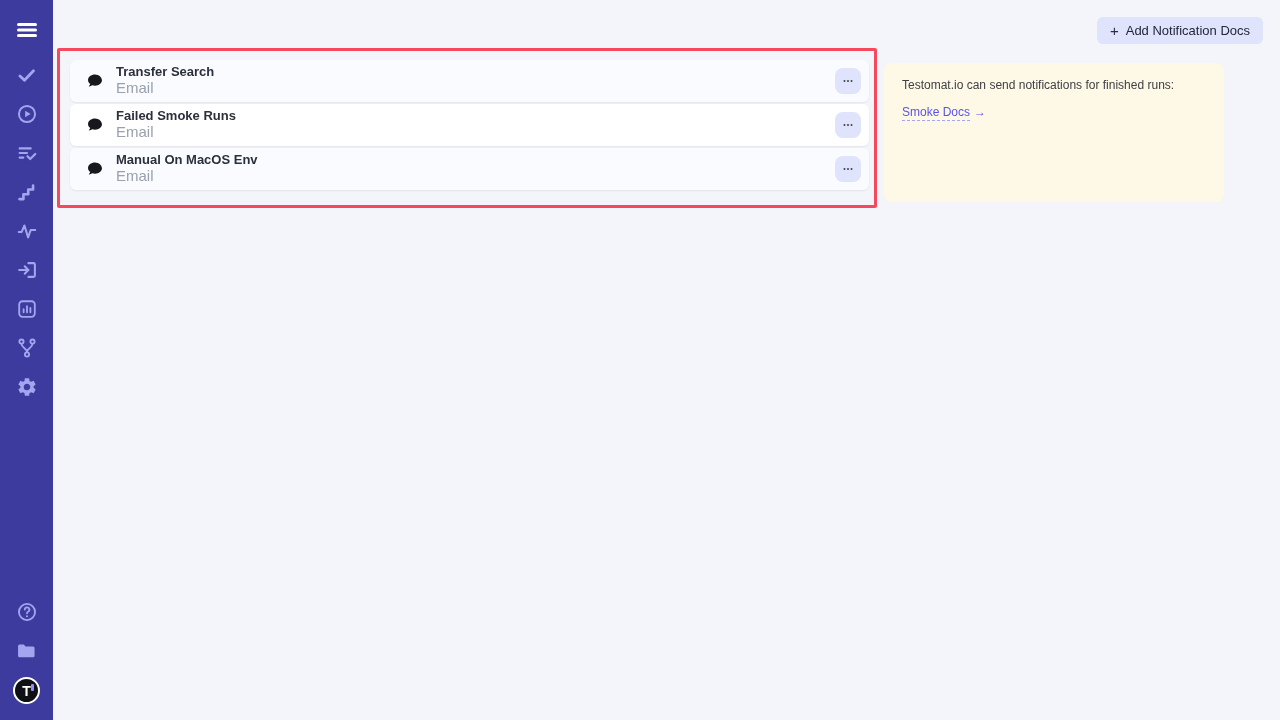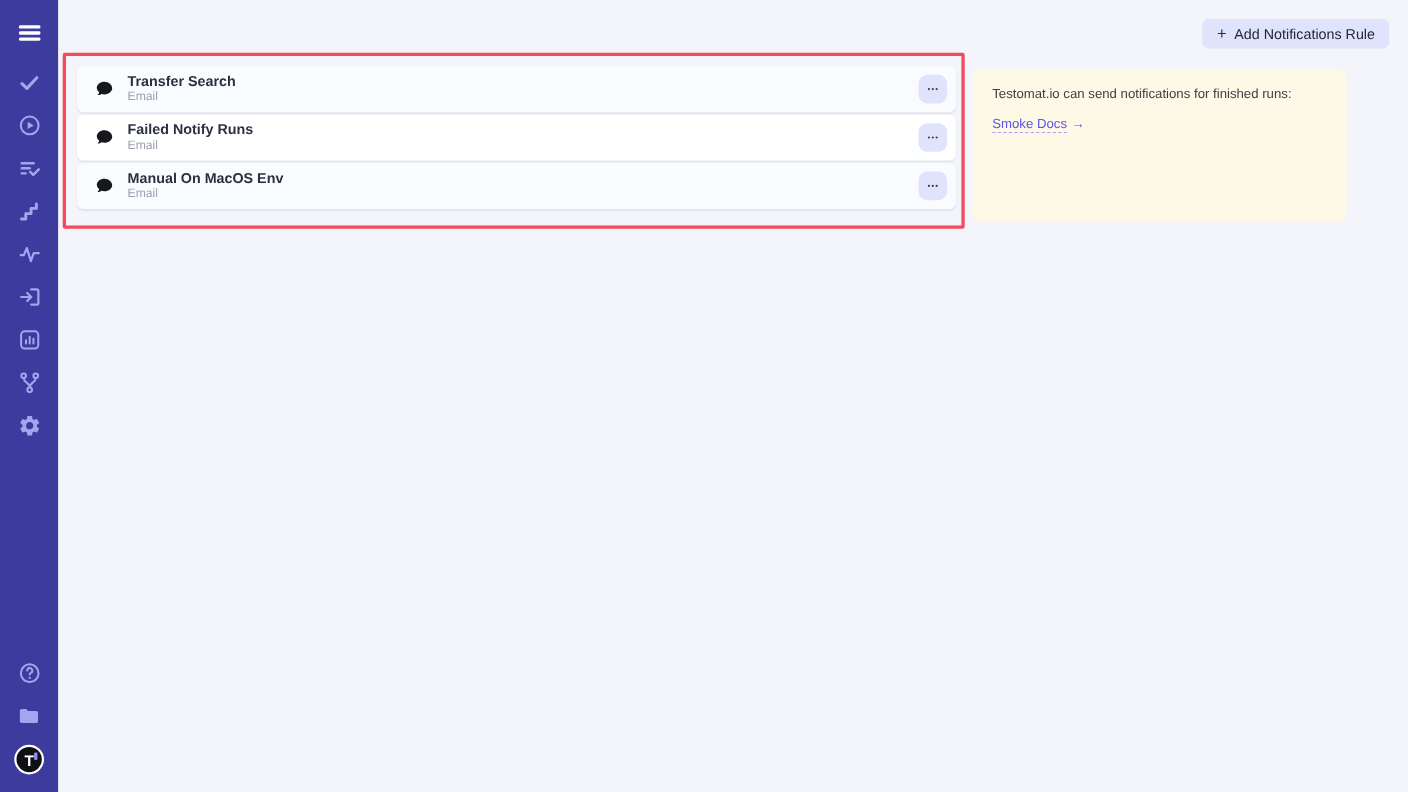--- a/index.html
+++ b/index.html
@@ -40,21 +40,21 @@
   .add-btn .plus{font-size:15px;font-weight:400;line-height:1;color:#2a2f45;}
 
   
   .rules{position:absolute;left:17px;top:60px;width:799px;}
   .rule-card{height:42px;background:var(--card);border-radius:6px;margin-bottom:2px;
     display:flex;align-items:center;padding:0 8px;box-shadow:0 1px 2px rgba(24,30,70,0.08);cursor:pointer;}
   .rule-card.alt{background:#fafbfe;}
   .rule-bubble{width:18px;height:18px;margin:0 12px 0 8px;flex:0 0 auto;}
   .rule-text{display:flex;flex-direction:column;justify-content:center;gap:0;}
   .rule-title{font-size:13px;font-weight:700;color:#2a303c;line-height:1.15;}
-  .rule-sub{font-size:11px;color:var(--subtle);line-height:1.1;}
+  .rule-sub{font-size:15px;color:var(--subtle);line-height:1.1;}
   .rule-spacer{flex:1;}
   .dots-btn{width:26px;height:26px;border:none;border-radius:8px;background:var(--btn);
     display:flex;align-items:center;justify-content:center;cursor:pointer;}
 
   
   .annotation{position:absolute;left:57px;top:48px;width:820px;height:160px;
     border:3px solid var(--annotation);border-radius:2px;pointer-events:none;z-index:10;}
 
   
   .info-panel{position:absolute;left:831px;top:63px;width:340px;height:139px;background:var(--panel);
@@ -173,21 +173,21 @@
       <span>T</span>
       <span class="accent-mark"></span>
     </div>
   </div>
 </aside>
 
 <main class="main">
 
   <button class="add-btn">
     <span class="plus">+</span>
-    <span>Add Notifications Rule</span>
+    <span>Add Notification Docs</span>
   </button>
 
   <section class="rules">
 
     <div class="rule-card alt">
       <svg class="rule-bubble" viewBox="0 0 24 24" fill="#17181d">
           <path d="M12 3.2c-5.2 0-9.3 3.3-9.3 7.3 0 2.1 1.1 4 2.9 5.3-.2 1.1-.8 2.2-1.7 2.9-.25.2-.1.6.2.6 1.6-.05 3.1-.6 4.2-1.5 1.15.4 2.4.6 3.7.6 5.2 0 9.3-3.3 9.3-7.3S17.2 3.2 12 3.2z"></path>
         </svg>
       <div class="rule-text">
         <span class="rule-title">Transfer Search</span>
@@ -201,21 +201,21 @@
             <circle cx="15" cy="10" r="1.4"></circle>
           </svg>
       </button>
     </div>
 
     <div class="rule-card">
       <svg class="rule-bubble" viewBox="0 0 24 24" fill="#17181d">
           <path d="M12 3.2c-5.2 0-9.3 3.3-9.3 7.3 0 2.1 1.1 4 2.9 5.3-.2 1.1-.8 2.2-1.7 2.9-.25.2-.1.6.2.6 1.6-.05 3.1-.6 4.2-1.5 1.15.4 2.4.6 3.7.6 5.2 0 9.3-3.3 9.3-7.3S17.2 3.2 12 3.2z"></path>
         </svg>
       <div class="rule-text">
-        <span class="rule-title">Failed Notify Runs</span>
+        <span class="rule-title">Failed Smoke Runs</span>
         <span class="rule-sub">Email</span>
       </div>
       <div class="rule-spacer"></div>
       <button class="dots-btn">
         <svg width="14" height="14" viewBox="0 0 20 20" fill="#3a3f4c">
             <circle cx="5" cy="10" r="1.4"></circle>
             <circle cx="10" cy="10" r="1.4"></circle>
             <circle cx="15" cy="10" r="1.4"></circle>
           </svg>
       </button>

